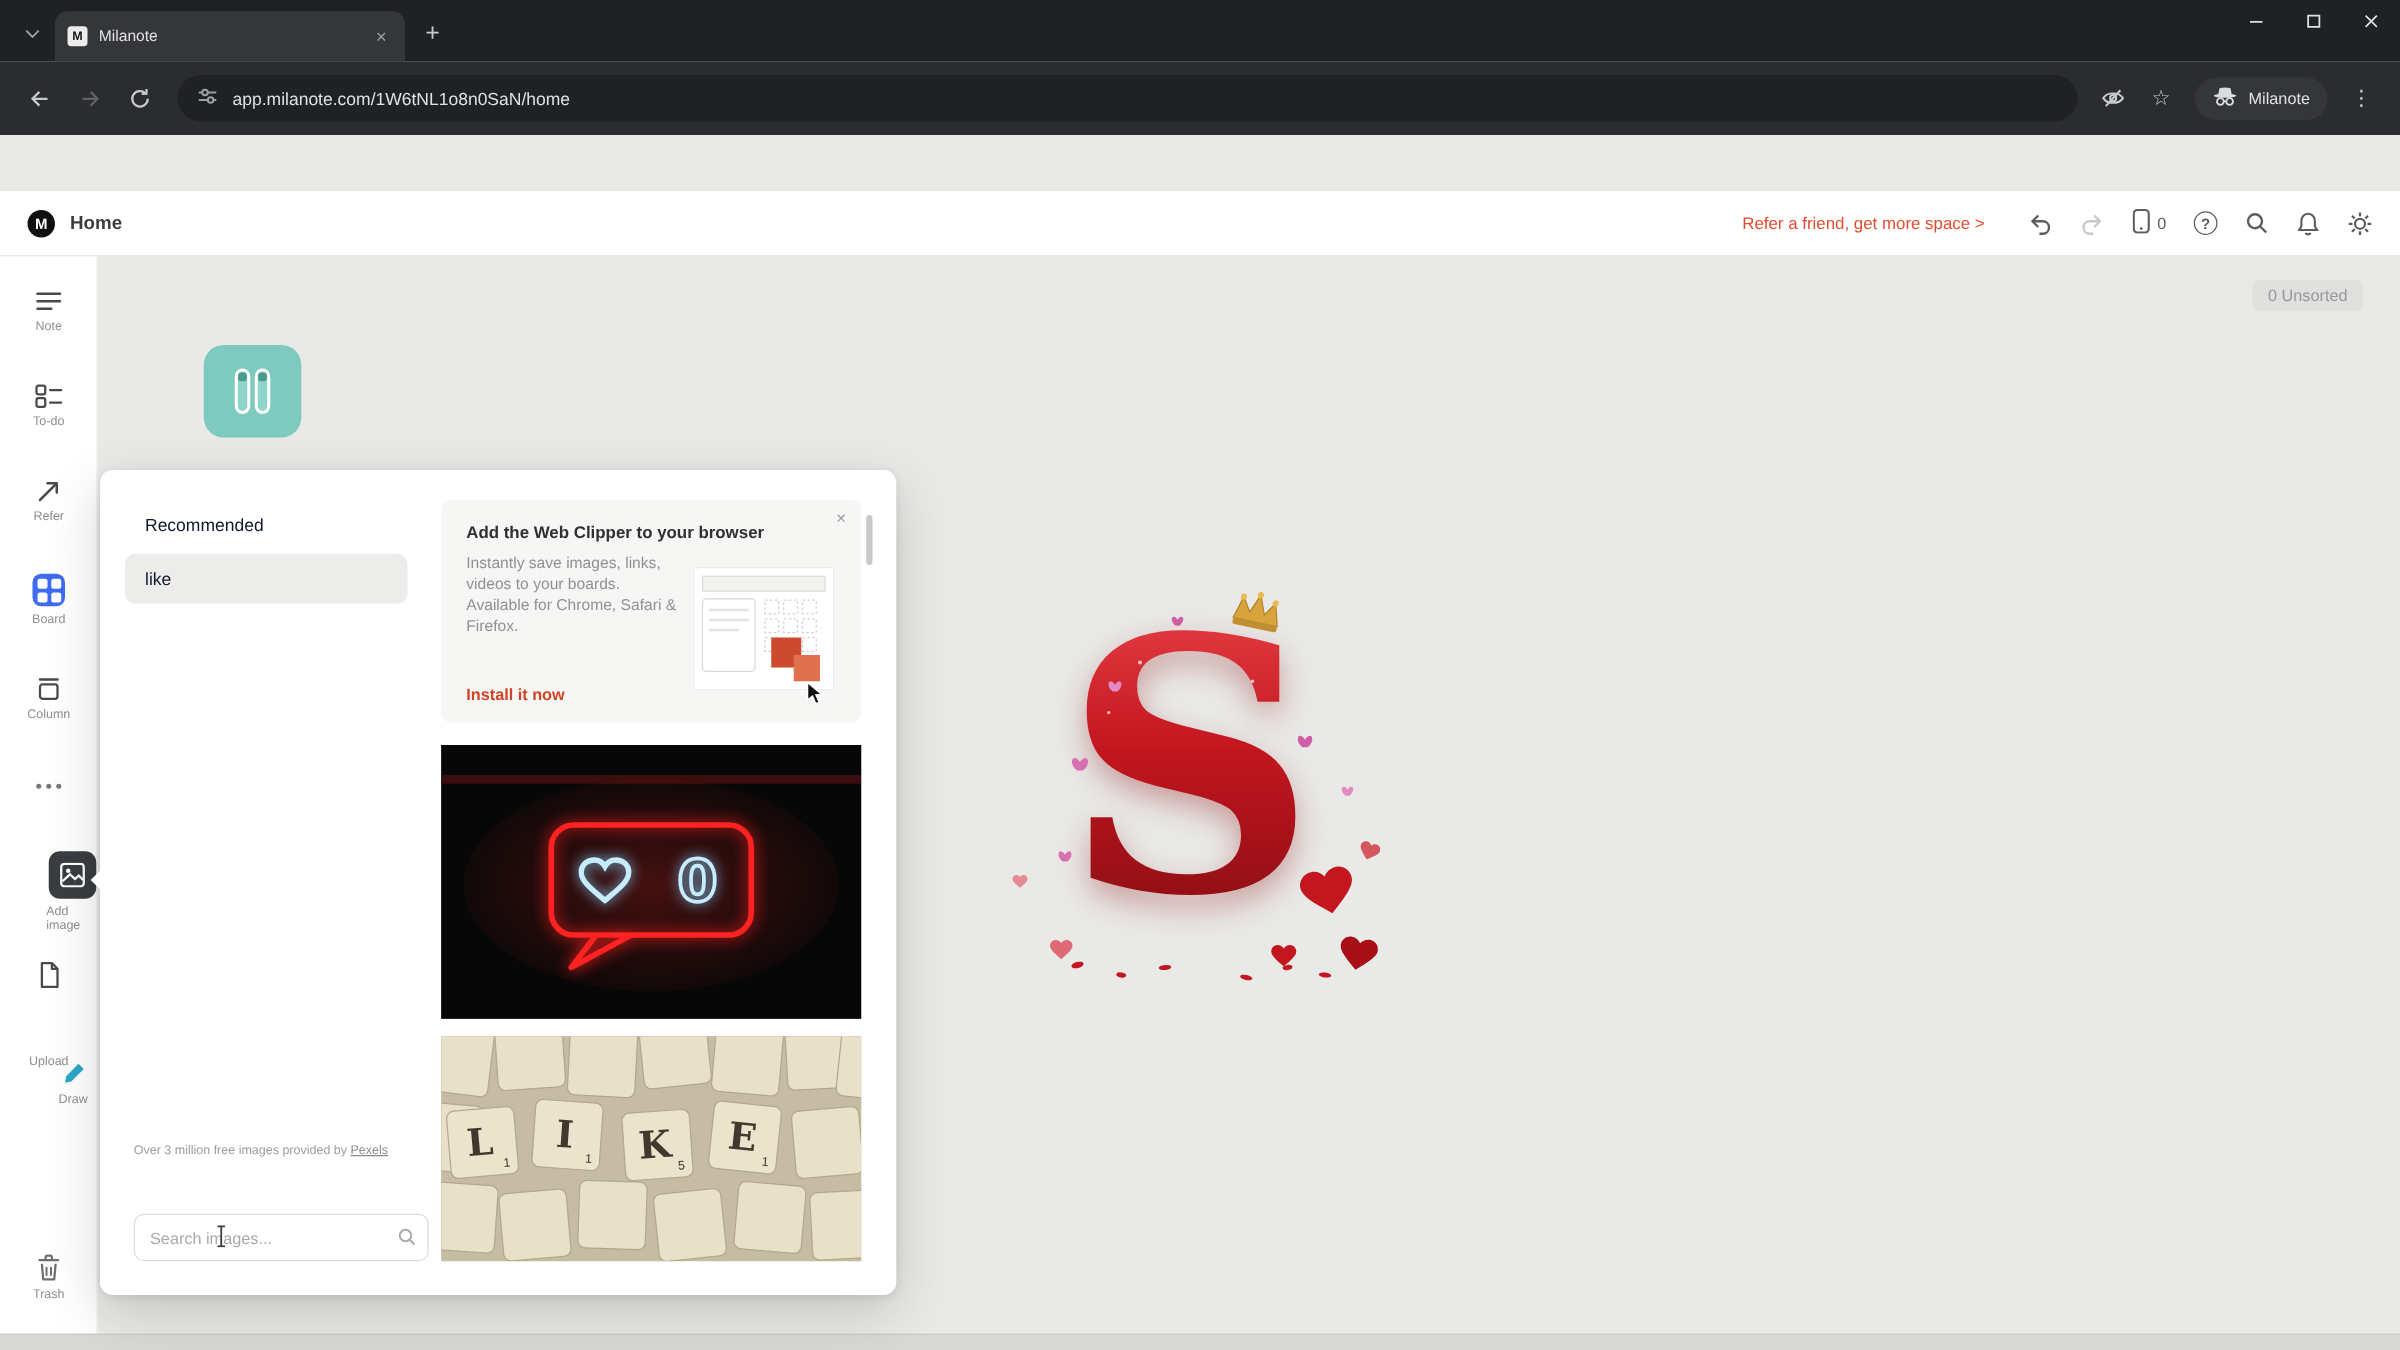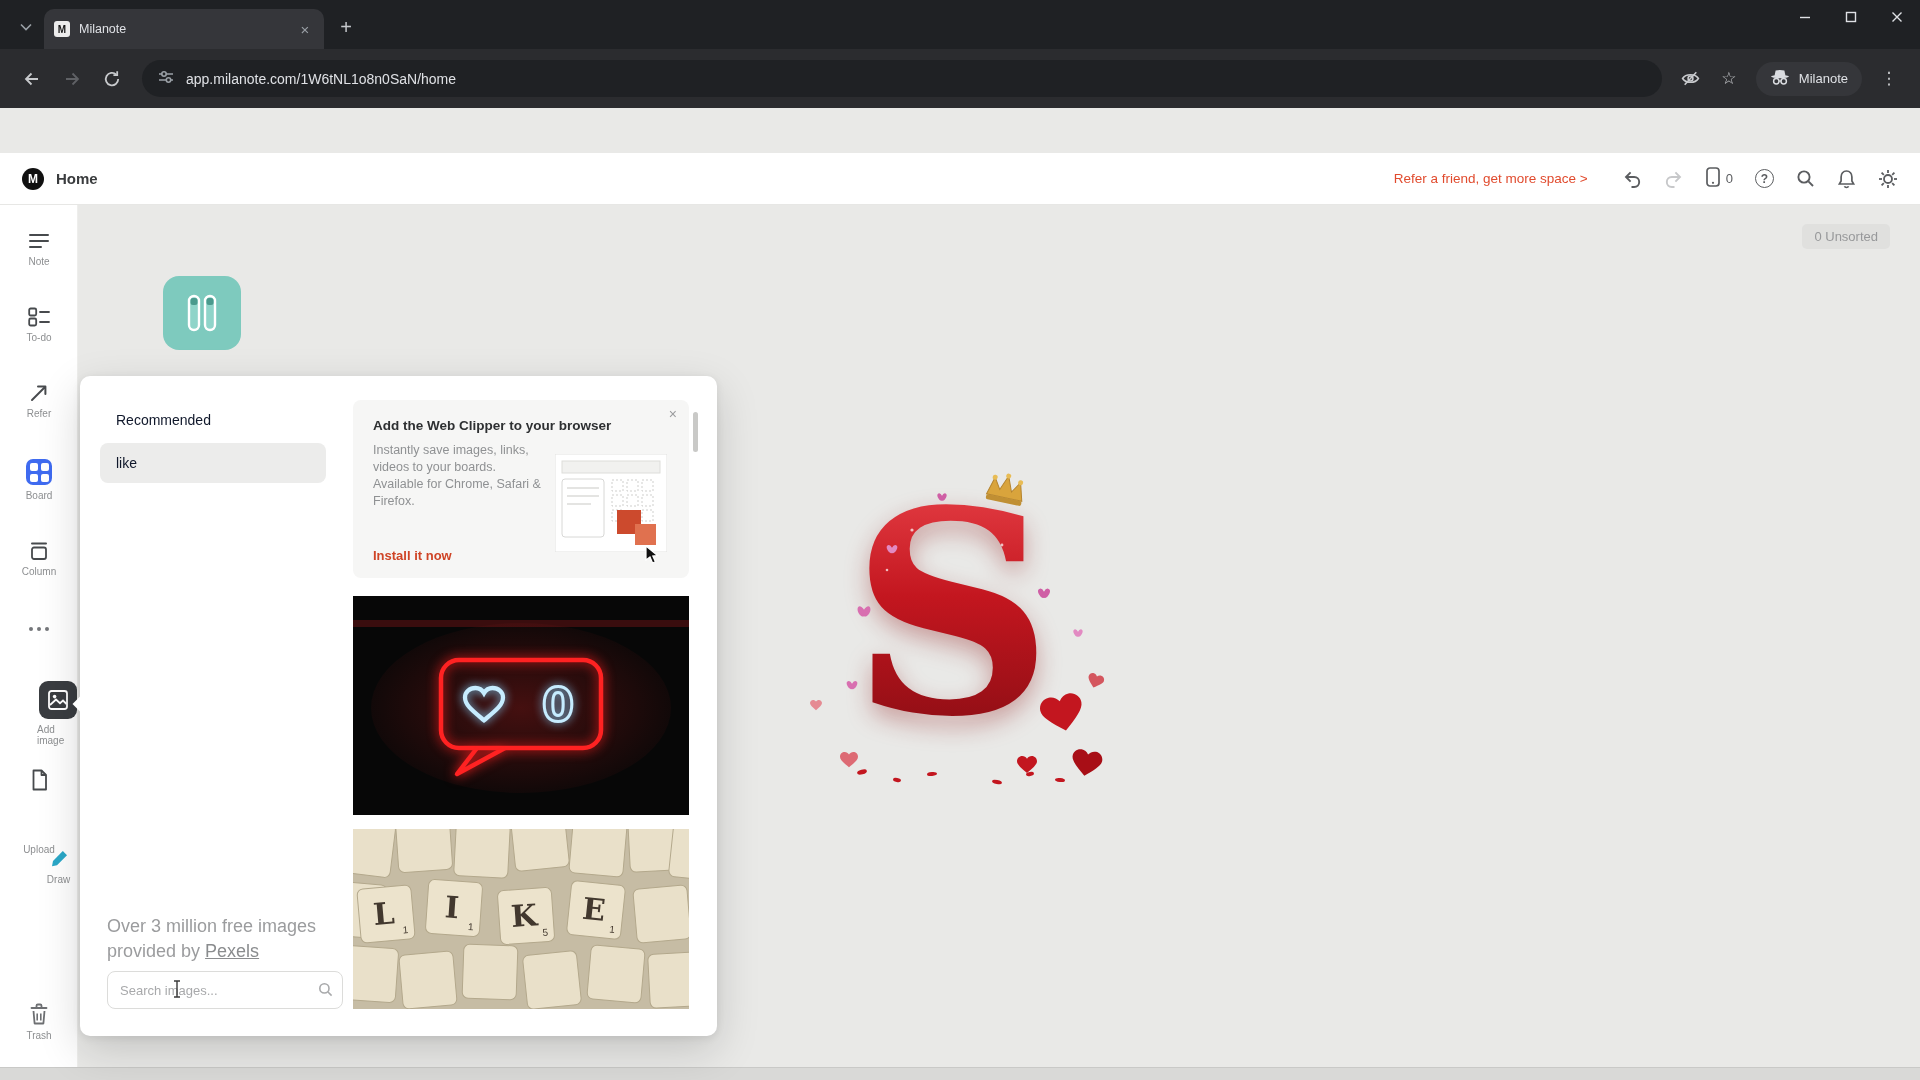--- a/index.html
+++ b/index.html
@@ -59,21 +59,21 @@
   .pnav-item.sel{background:#ececeb;}
   .clipper{position:absolute;left:273px;top:24px;width:336px;height:178px;background:#f6f6f5;border-radius:8px;padding:18px 20px;}
   .clip-close{position:absolute;top:6px;right:12px;color:#9a9b9d;font-size:14px;}
   .clip-title{font-size:13.5px;font-weight:bold;color:#2e3032;}
   .clip-body{margin-top:9px;font-size:12.5px;line-height:1.35;color:#8f9193;width:172px;}
   .clip-thumb{position:absolute;right:22px;top:54px;width:112px;height:98px;}
   .clip-cta{position:absolute;left:20px;bottom:15px;font-size:13px;font-weight:bold;color:#cf4426;text-decoration:none;margin-top:44px;}
   .result{position:absolute;left:273px;width:336px;overflow:hidden;background:#000;}
   #res-neon{top:220px;height:219px;}
   #res-scrabble{top:453px;height:180px;background:#c6bca4;}
-  .pfooter{position:absolute;left:27px;top:538px;width:215px;font-size:18px;color:#9b9c9e;line-height:1.4;}
+  .pfooter{position:absolute;left:27px;top:538px;width:215px;font-size:10px;color:#9b9c9e;line-height:1.4;}
   .pfooter a{color:#8a8c8e;}
   .psearch{position:absolute;left:27px;top:595px;width:236px;height:38px;border:1px solid #dcdcda;border-radius:8px;background:#fff;}
   .psearch input{width:100%;height:100%;border:0;outline:0;background:transparent;padding:0 34px 0 12px;font-size:13px;color:#333;font-family:inherit;}
   .psearch input::placeholder{color:#a8a9ab;}
   .mag{position:absolute;right:9px;top:10px;}
   .pscroll{position:absolute;left:613px;top:36px;width:5px;height:40px;border-radius:3px;background:#c9c9c7;}
   .ibeam{position:absolute;left:92px;top:604px;z-index:30;}
 
   .bottom-strip{position:absolute;left:0;bottom:0;width:100%;height:13px;background:#d9d9d7;border-top:1px solid #c9c9c7;z-index:7;}
   .cursor{position:absolute;left:645px;top:437px;z-index:40;}

